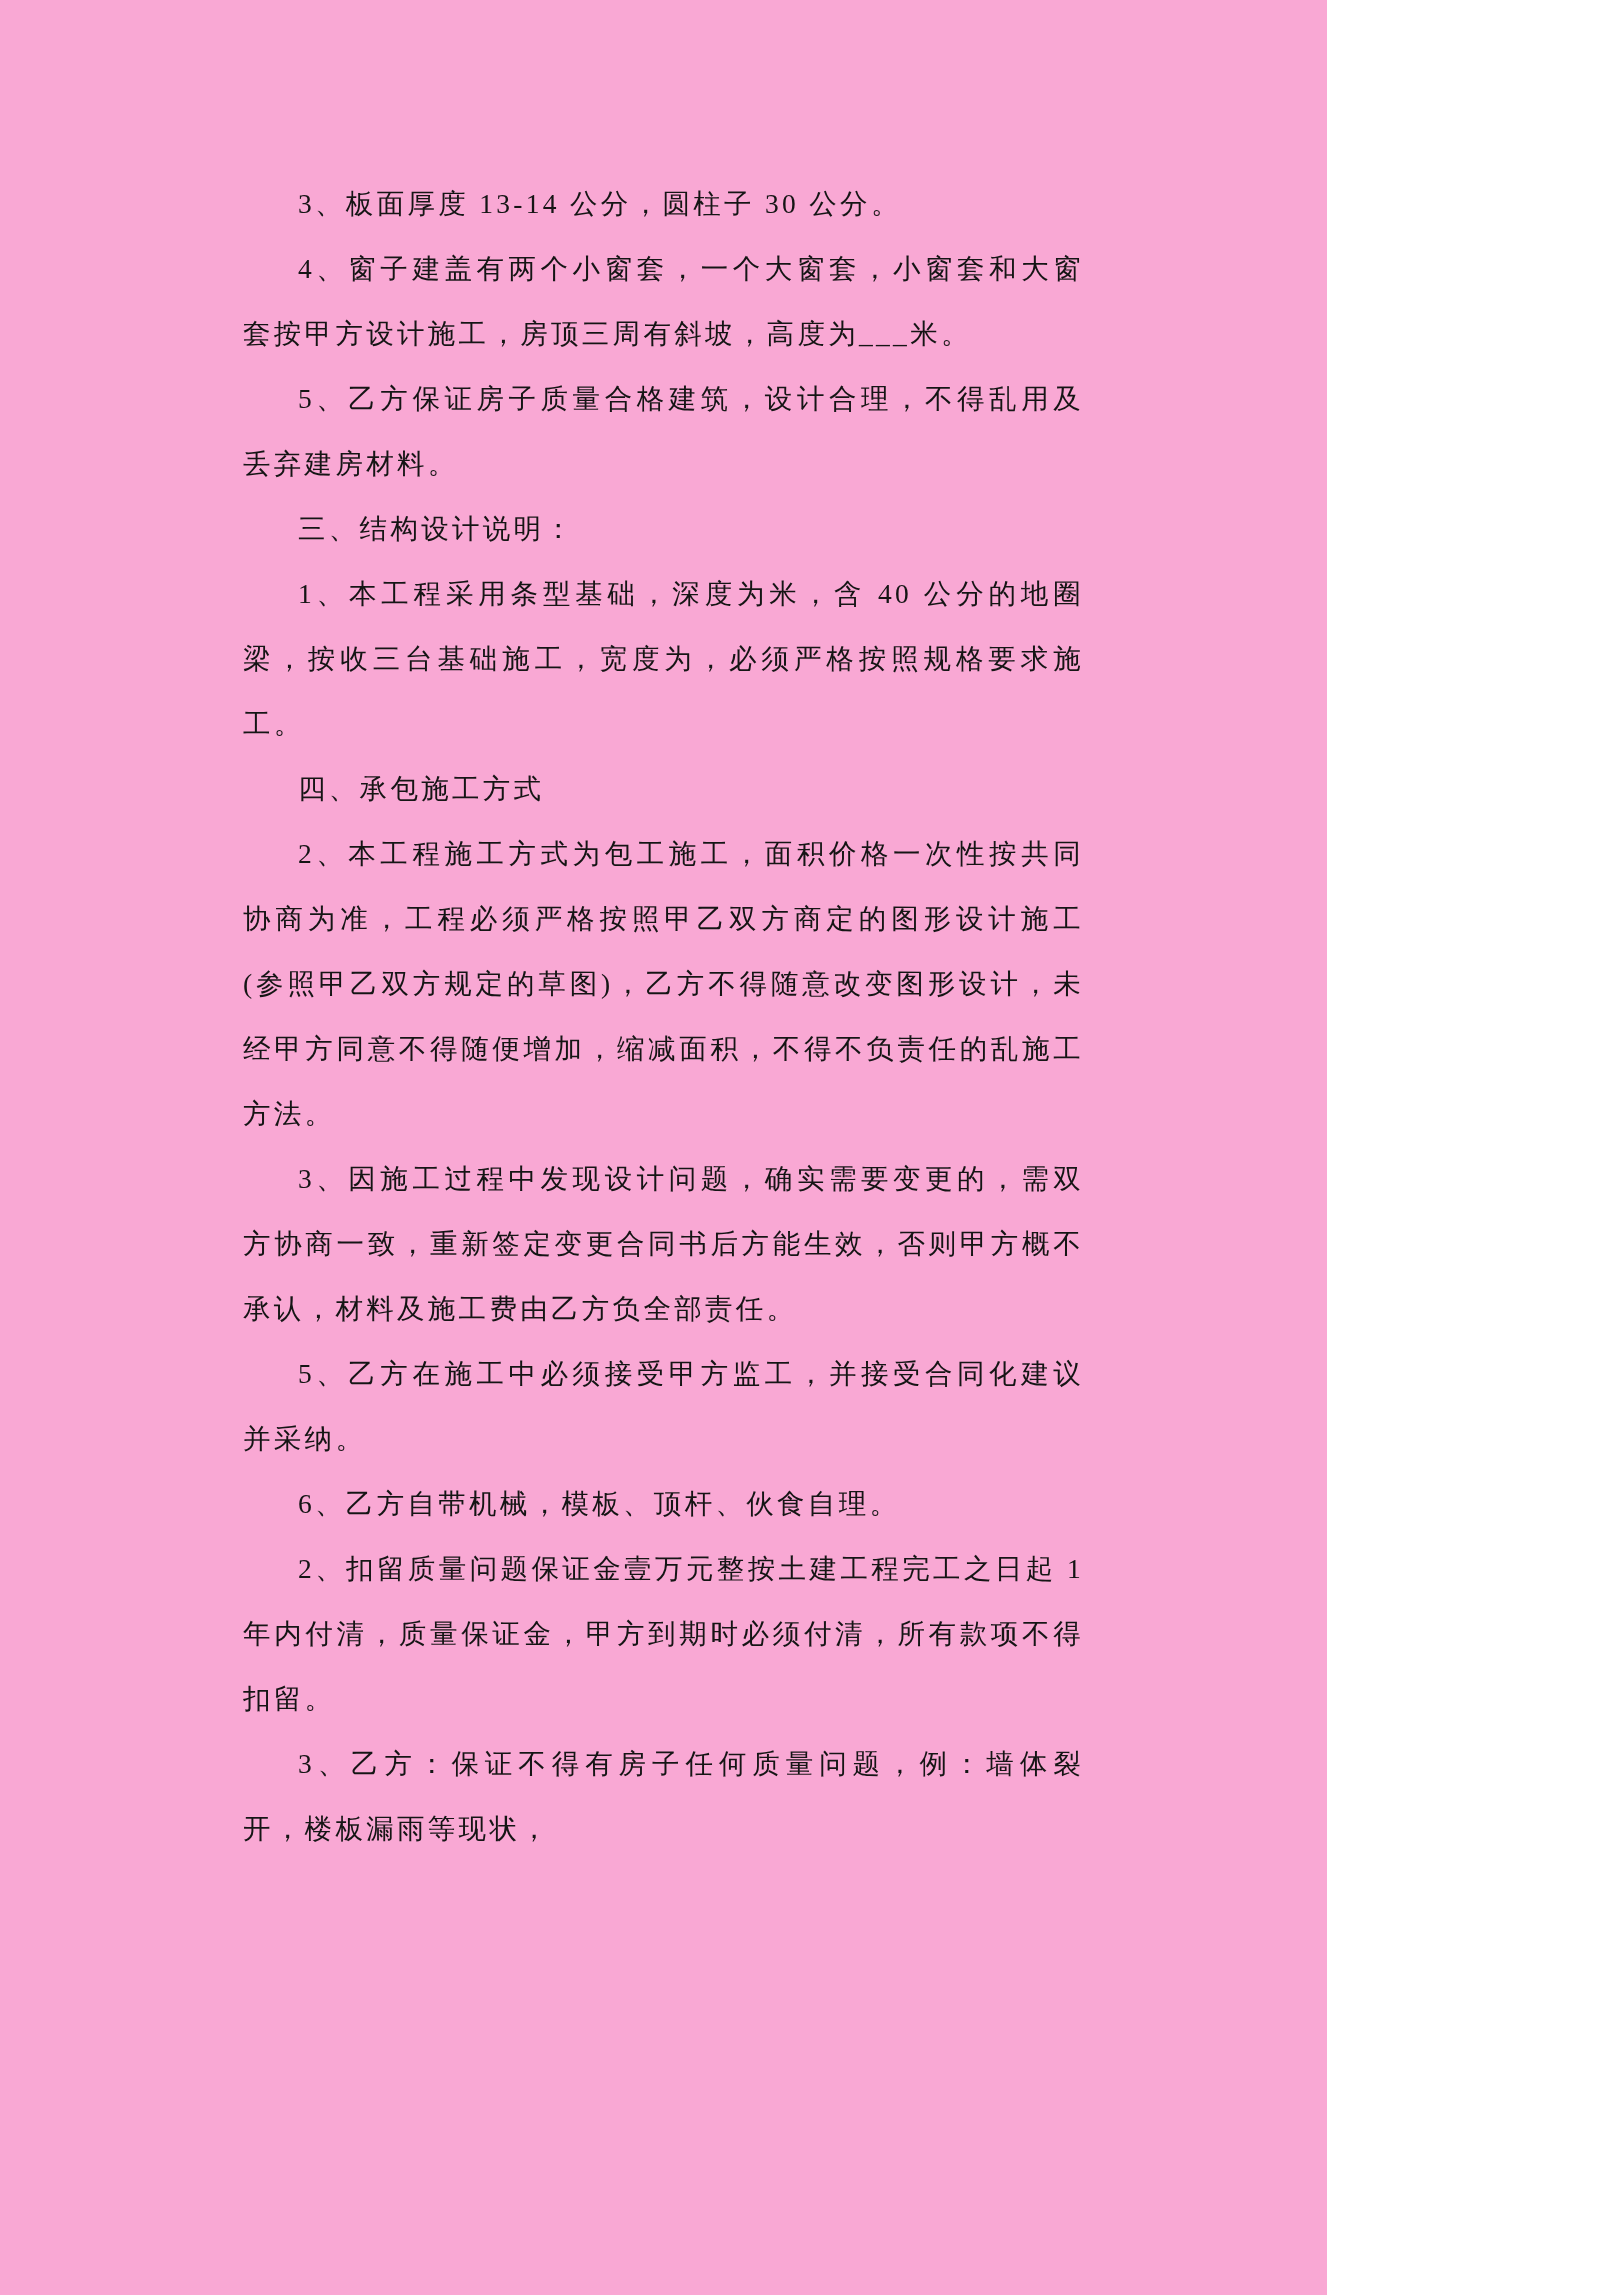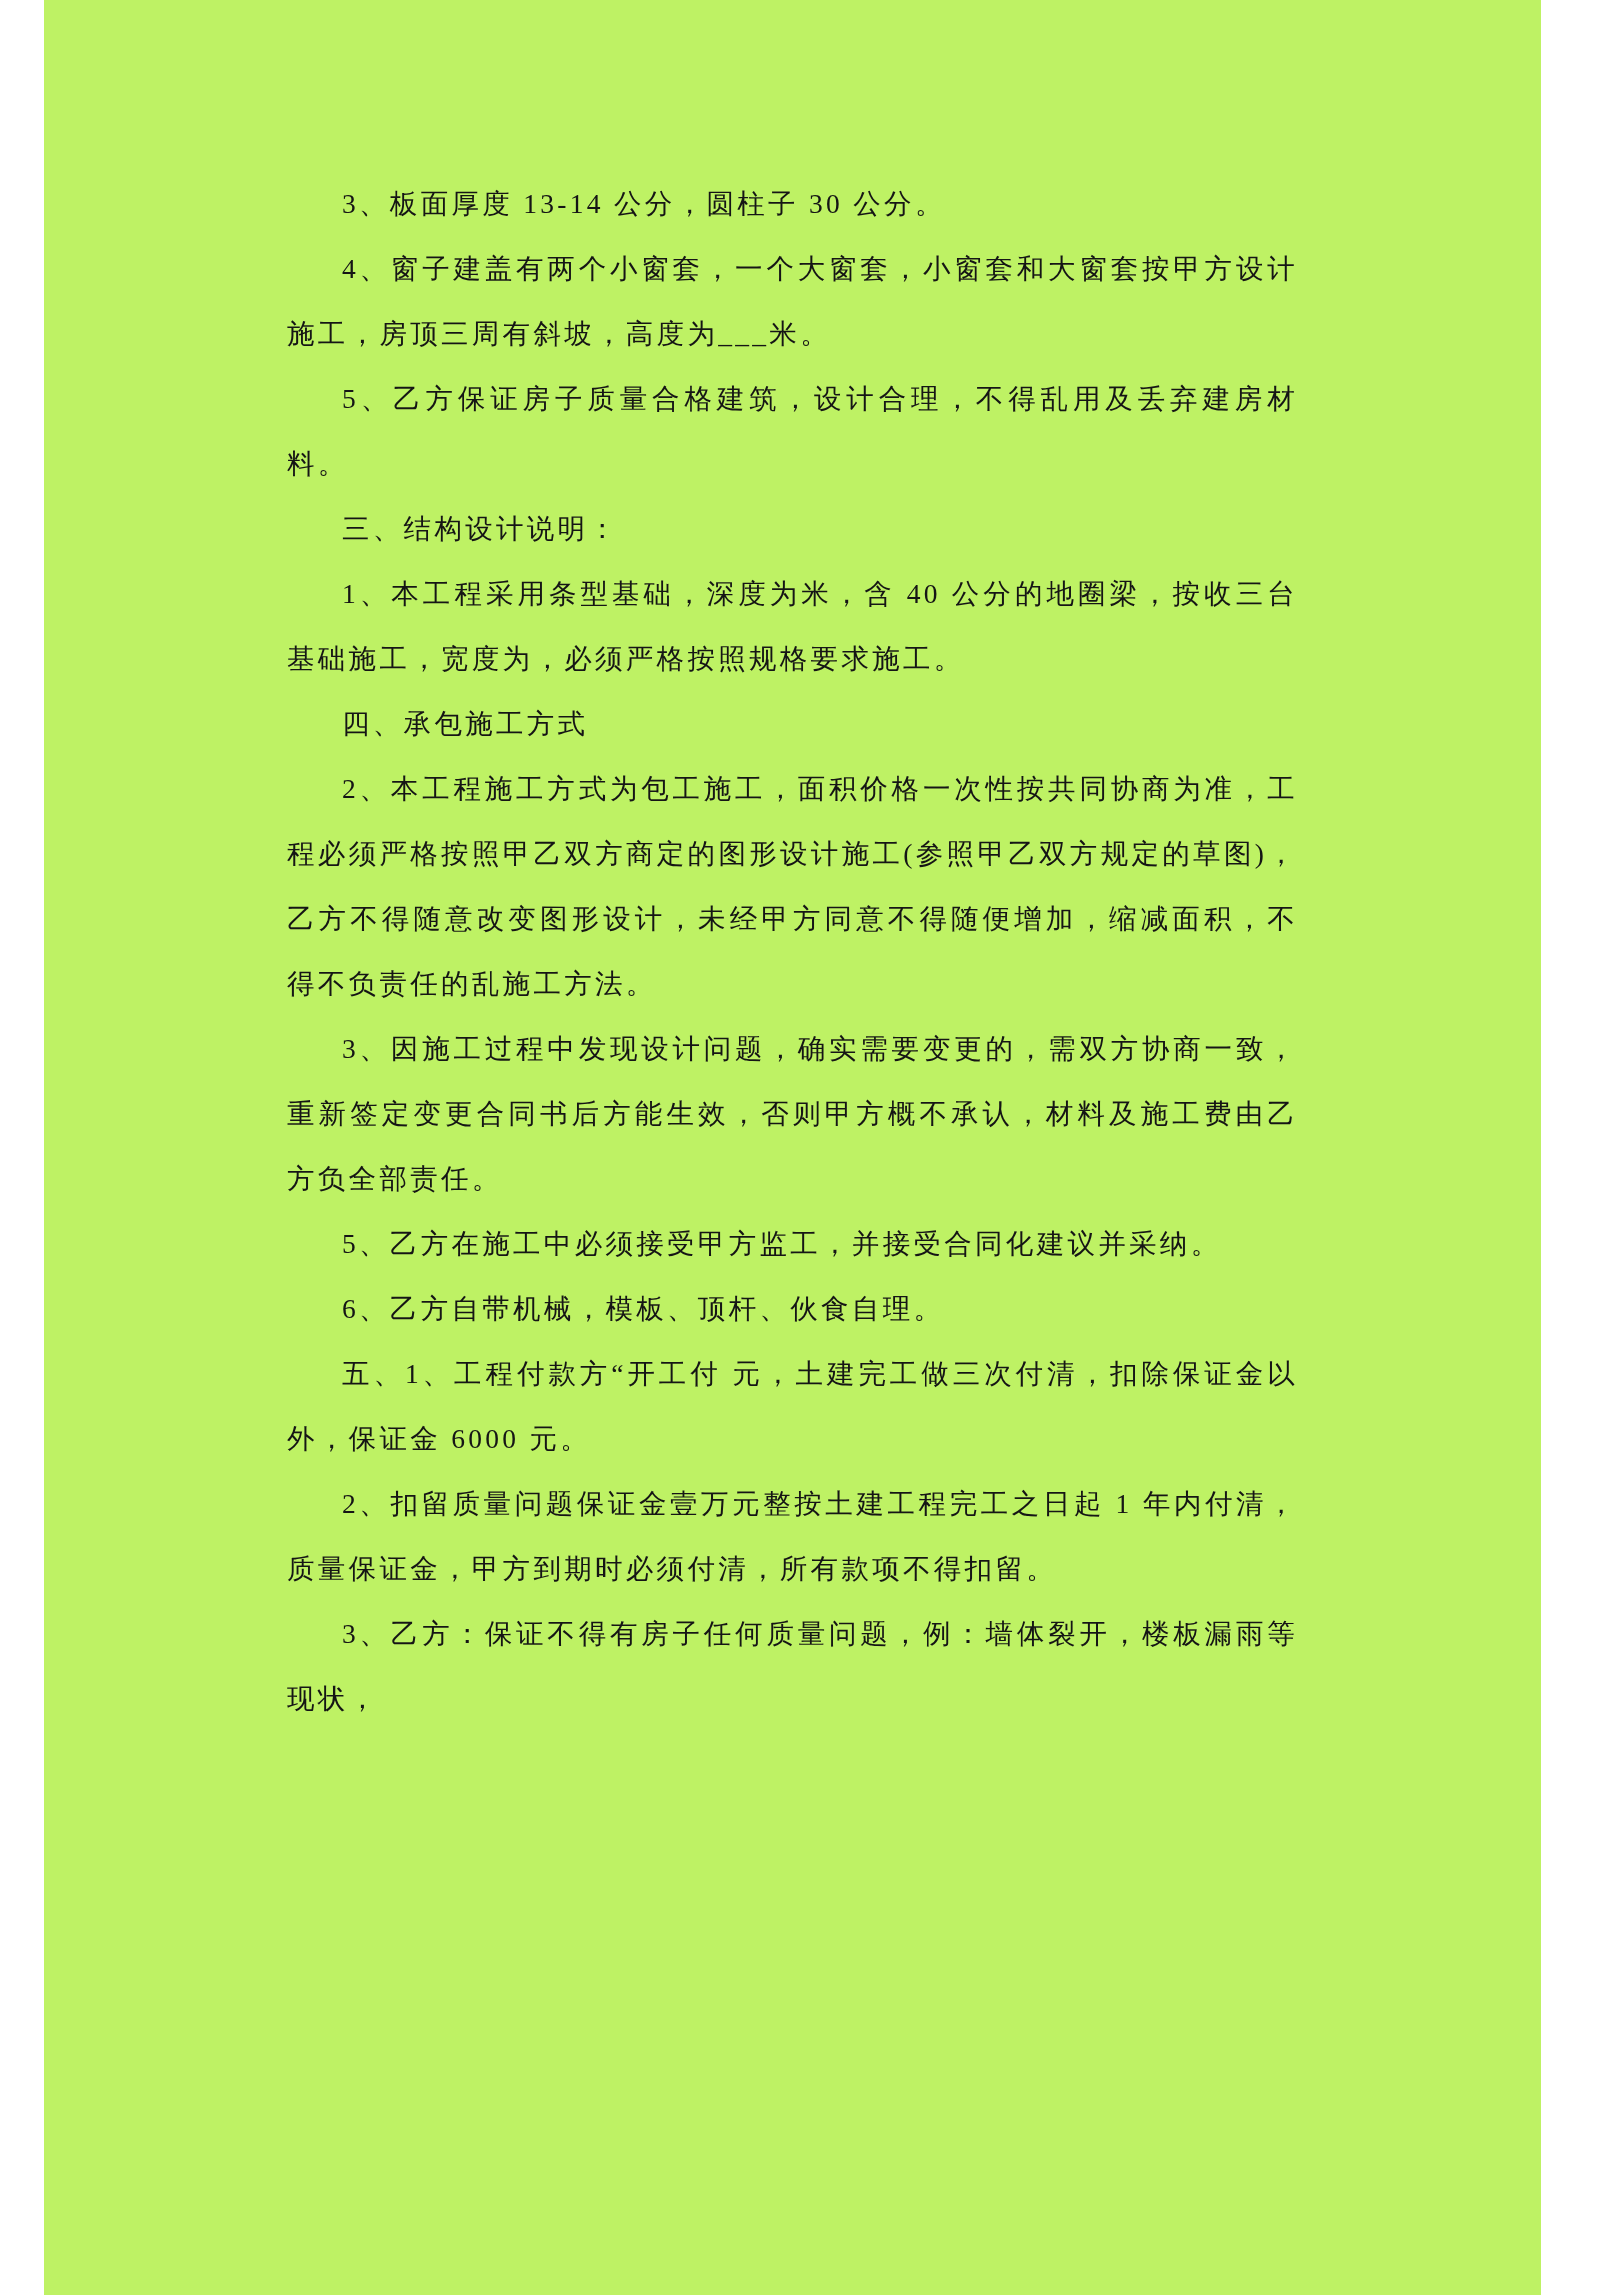--- a/index.html
+++ b/index.html
@@ -2,28 +2,27 @@
 <html style="font-size:10.5px"><head>
 <meta charset="utf-8">
 <style>
   html, body {
     margin: 0;
     padding: 0;
     background: #ffffff;
   }
   .page {
     position: relative;
-    width: 1497px;
+    width: 1327px;
     height: 2295px;
-    background: #bef264;
+    background: #f9a8d4;
     box-sizing: border-box;
     padding: 171px 243px 0 243px;
     overflow: hidden;
     font-family: "Liberation Serif", "DejaVu Serif", serif;
-    margin-left: 44px;
   }
   .doc p {
     margin: 0;
     padding: 0;
     font-size: 27.5px;
     line-height: 65px;
     letter-spacing: 3.3px;
     color: #151515;
     text-align: justify;
     text-indent: 2em;
@@ -38,18 +37,17 @@
     <p>3、板面厚度 13-14 公分，圆柱子 30 公分。</p>
     <p>4、窗子建盖有两个小窗套，一个大窗套，小窗套和大窗套按甲方设计施工，房顶三周有斜坡，高度为___米。</p>
     <p>5、乙方保证房子质量合格建筑，设计合理，不得乱用及丢弃建房材料。</p>
     <p>三、结构设计说明：</p>
     <p>1、本工程采用条型基础，深度为米，含 40 公分的地圈梁，按收三台基础施工，宽度为，必须严格按照规格要求施工。</p>
     <p>四、承包施工方式</p>
     <p>2、本工程施工方式为包工施工，面积价格一次性按共同协商为准，工程必须严格按照甲乙双方商定的图形设计施工(参照甲乙双方规定的草图)，乙方不得随意改变图形设计，未经甲方同意不得随便增加，缩减面积，不得不负责任的乱施工方法。</p>
     <p>3、因施工过程中发现设计问题，确实需要变更的，需双方协商一致，重新签定变更合同书后方能生效，否则甲方概不承认，材料及施工费由乙方负全部责任。</p>
     <p>5、乙方在施工中必须接受甲方监工，并接受合同化建议并采纳。</p>
     <p>6、乙方自带机械，模板、顶杆、伙食自理。</p>
-    <p>五、1、工程付款方“开工付  元，土建完工做三次付清，扣除保证金以外，保证金 6000 元。</p>
     <p>2、扣留质量问题保证金壹万元整按土建工程完工之日起 1 年内付清，质量保证金，甲方到期时必须付清，所有款项不得扣留。</p>
     <p>3、乙方：保证不得有房子任何质量问题，例：墙体裂开，楼板漏雨等现状，</p>
   </div>
 </div>
 
 
 </body></html>

